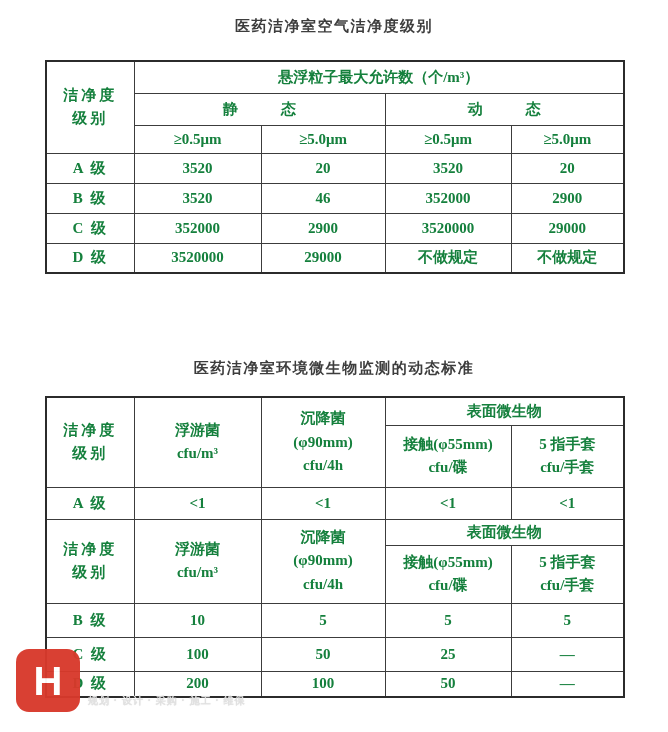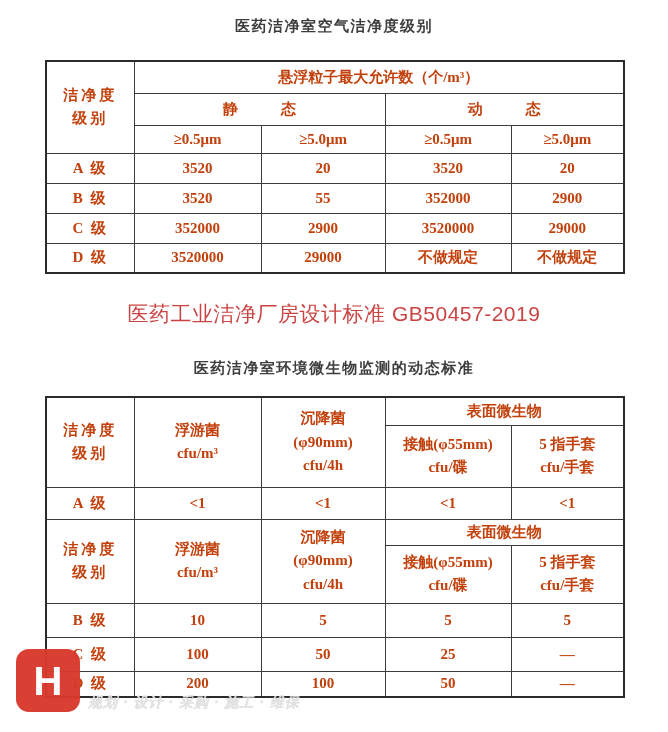--- a/index.html
+++ b/index.html
@@ -18,21 +18,21 @@
     font-size:21px;color:#cb4444;letter-spacing:0.5px;
   }
   table.doc-table{
     position:absolute;left:45px;border-collapse:collapse;table-layout:fixed;
     background:#ffffff;border:2px solid #2b2b2b;
   }
   .tbl-air{top:60px;}
   .tbl-micro{top:396px;}
   table.doc-table td{
     border:1px solid #3c3c3c;text-align:center;vertical-align:middle;
-    color:#c2410c;font-family:"Liberation Serif", serif;font-weight:bold;
+    color:#15803d;font-family:"Liberation Serif", serif;font-weight:bold;
     font-size:15px;padding:0;overflow:hidden;
   }
   .r32{height:32px;} .r30{height:30px;} .r28{height:28px;} .r62{height:62px;}
   .r26{height:26px;} .r58{height:58px;} .r34{height:34px;}
   .cell-line{line-height:1.55;text-align:center;}
   .lvl-head{letter-spacing:3px;font-size:15px;}
   .wide-pair{letter-spacing:14px;text-indent:14px;}
   .row-label{letter-spacing:2px;}
   .hdr-sub{font-size:14.5px;line-height:1.8;}
   
@@ -45,21 +45,21 @@
     color:#ffffff;font-size:40px;font-weight:bold;
     font-family:"Liberation Sans", sans-serif;line-height:1;
   }
   .wm-text{
     position:absolute;z-index:4;color:rgba(224,224,224,0.95);
     font-weight:bold;white-space:nowrap;
     text-shadow:0 0 1px rgba(180,180,180,0.4);
   }
   .wm-company{left:84px;top:644px;font-size:26px;letter-spacing:3px;}
   .wm-tagline{left:88px;top:677px;font-size:14px;letter-spacing:2px;}
-  .wm-services{left:88px;top:694px;font-size:14px;letter-spacing:1px;font-style:italic;}
+  .wm-services{left:88px;top:694px;font-size:10px;letter-spacing:1px;}
 </style>
 </head>
 <body>
 
 <div class="page">
 
   <div class="doc-title title-air">医药洁净室空气洁净度级别</div>
 
   <table class="doc-table tbl-air">
     <colgroup>
@@ -90,42 +90,41 @@
     <tr class="r30">
       <td class="row-label">A 级</td>
       <td>3520</td>
       <td>20</td>
       <td>3520</td>
       <td>20</td>
     </tr>
     <tr class="r30">
       <td class="row-label">B 级</td>
       <td>3520</td>
-      <td>55</td>
+      <td>46</td>
       <td>352000</td>
       <td>2900</td>
     </tr>
     <tr class="r30">
       <td class="row-label">C 级</td>
       <td>352000</td>
       <td>2900</td>
       <td>3520000</td>
       <td>29000</td>
     </tr>
     <tr class="r30">
       <td class="row-label">D 级</td>
       <td>3520000</td>
       <td>29000</td>
       <td>不做规定</td>
       <td>不做规定</td>
     </tr>
   </tbody>
     </table>
 
-  <div class="standard-heading">医药工业洁净厂房设计标准 GB50457-2019</div>
 
   <div class="doc-title title-microbial">医药洁净室环境微生物监测的动态标准</div>
 
   <table class="doc-table tbl-micro">
     <colgroup>
       <col style="width:88px">
         <col style="width:127px">
         <col style="width:124px">
       <col style="width:126px">
         <col style="width:113px">

